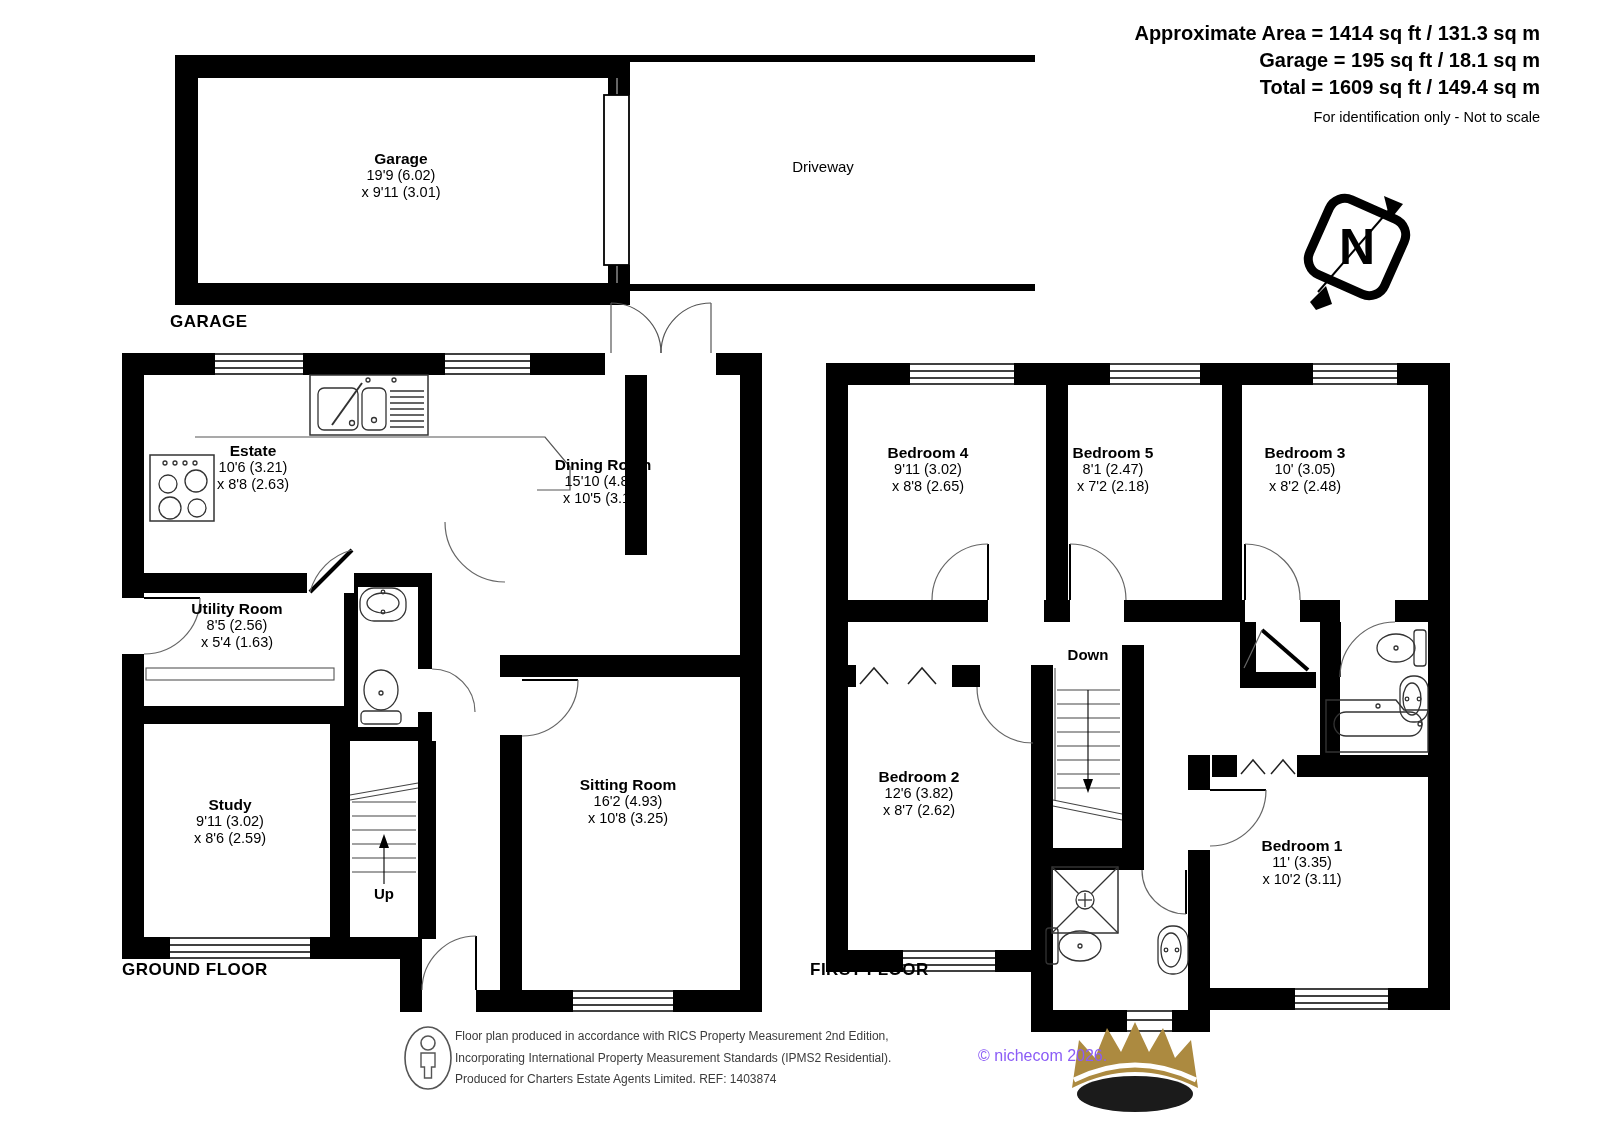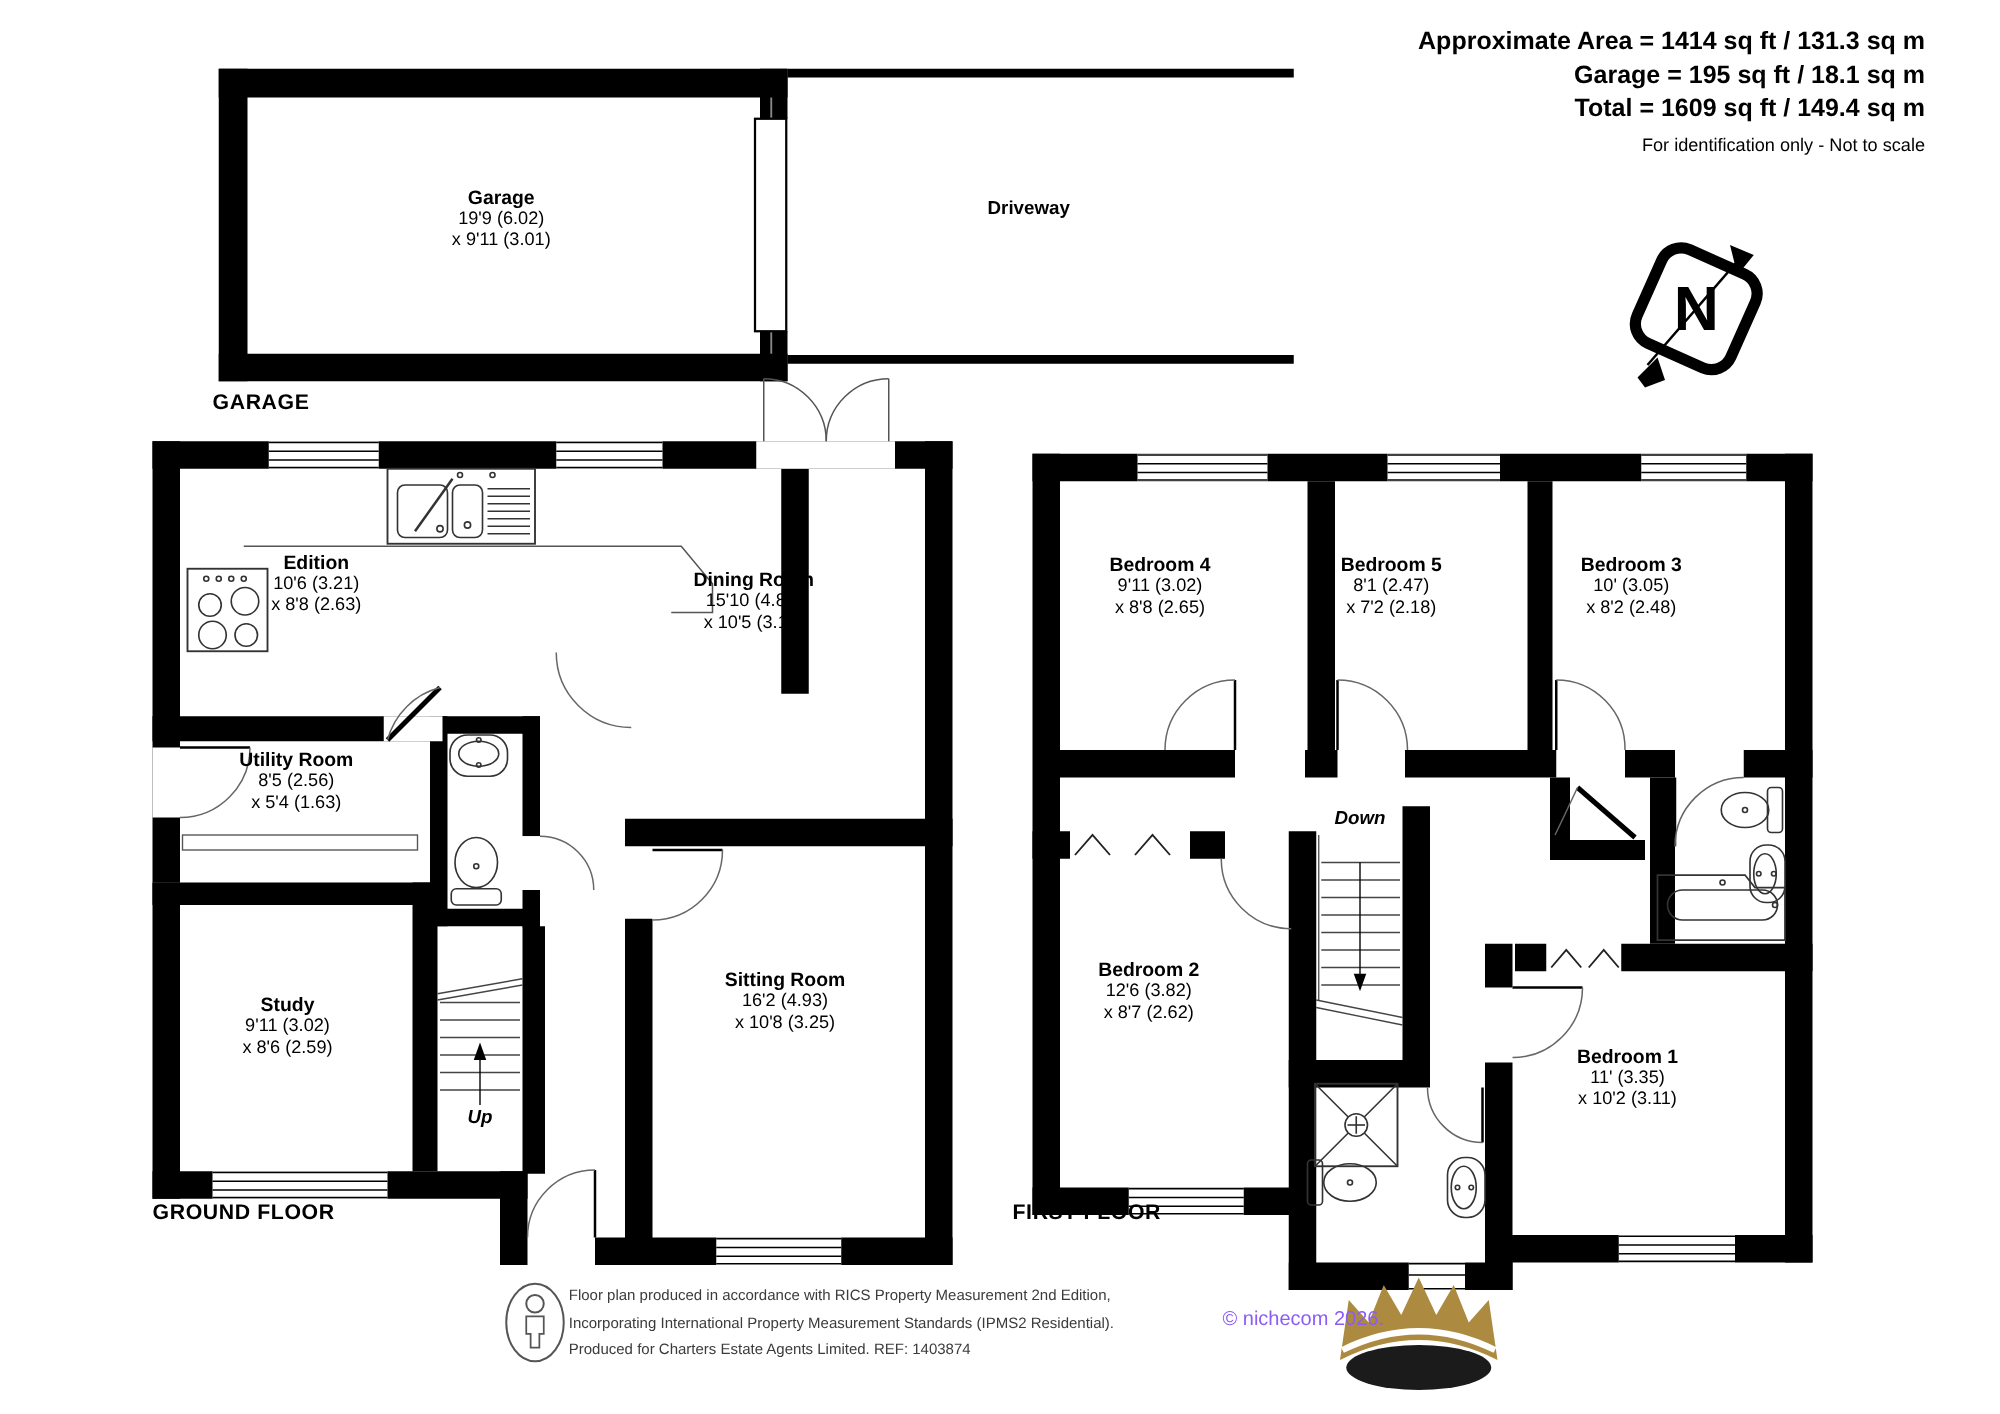--- a/index.html
+++ b/index.html
@@ -6,22 +6,22 @@
   .canvas{position:relative;width:1600px;height:1131px;background:#ffffff;overflow:hidden;
           font-family:"Liberation Sans", sans-serif;color:#000;}
   .plan-svg{position:absolute;left:0;top:0;}
   .hdr{position:absolute;right:60px;top:20px;text-align:right;line-height:27px;}
   .hdr .big{font-weight:bold;font-size:20px;}
   .hdr .note{font-size:14.5px;margin-top:3px;}
   .room-label{position:absolute;transform:translateX(-50%);text-align:center;line-height:17px;white-space:nowrap;}
   .room-label .rname{font-weight:bold;font-size:15.5px;}
   .room-label .rdim{font-size:14.5px;}
   .floor-title{position:absolute;font-weight:bold;font-size:17px;letter-spacing:.5px;white-space:nowrap;}
-  .single-label{position:absolute;font-weight:bold;font-size:15px;transform:translateX(-50%);white-space:nowrap;}
-  .stairs-label{position:absolute;font-weight:bold;font-size:15px;transform:translateX(-50%);white-space:nowrap;font-style:italic;}
+  .single-label{position:absolute;font-weight:normal;font-size:15px;transform:translateX(-50%);white-space:nowrap;}
+  .stairs-label{position:absolute;font-weight:bold;font-size:15px;transform:translateX(-50%);white-space:nowrap;}
   .footer-text{position:absolute;left:455px;top:1026px;font-size:12px;line-height:21.5px;color:#3b3b3b;}
   .copyright{position:absolute;left:978px;top:1047px;font-size:16px;color:#8b5cf6;white-space:nowrap;}
 </style>
 </head>
 <body>
 
 <div class="canvas">
 
   <svg class="plan-svg" width="1600" height="1131" viewBox="0 0 1600 1131">
 
@@ -408,21 +408,21 @@
 
   <div class="room-label" style="left:401px;top:150px">
     <div class="rname">Garage</div>
     <div class="rdim">19'9 (6.02)</div>
     <div class="rdim">x 9'11 (3.01)</div>
   </div>
   <div class="single-label" style="left:823px;top:158px">Driveway</div>
   <div class="floor-title" style="left:170px;top:312px">GARAGE</div>
 
   <div class="room-label" style="left:253px;top:442px">
-    <div class="rname">Edition</div>
+    <div class="rname">Estate</div>
     <div class="rdim">10'6 (3.21)</div>
     <div class="rdim">x 8'8 (2.63)</div>
   </div>
   <div class="room-label" style="left:603px;top:456px">
     <div class="rname">Dining Room</div>
     <div class="rdim">15'10 (4.82)</div>
     <div class="rdim">x 10'5 (3.17)</div>
   </div>
   <div class="room-label" style="left:237px;top:600px">
     <div class="rname">Utility Room</div>

